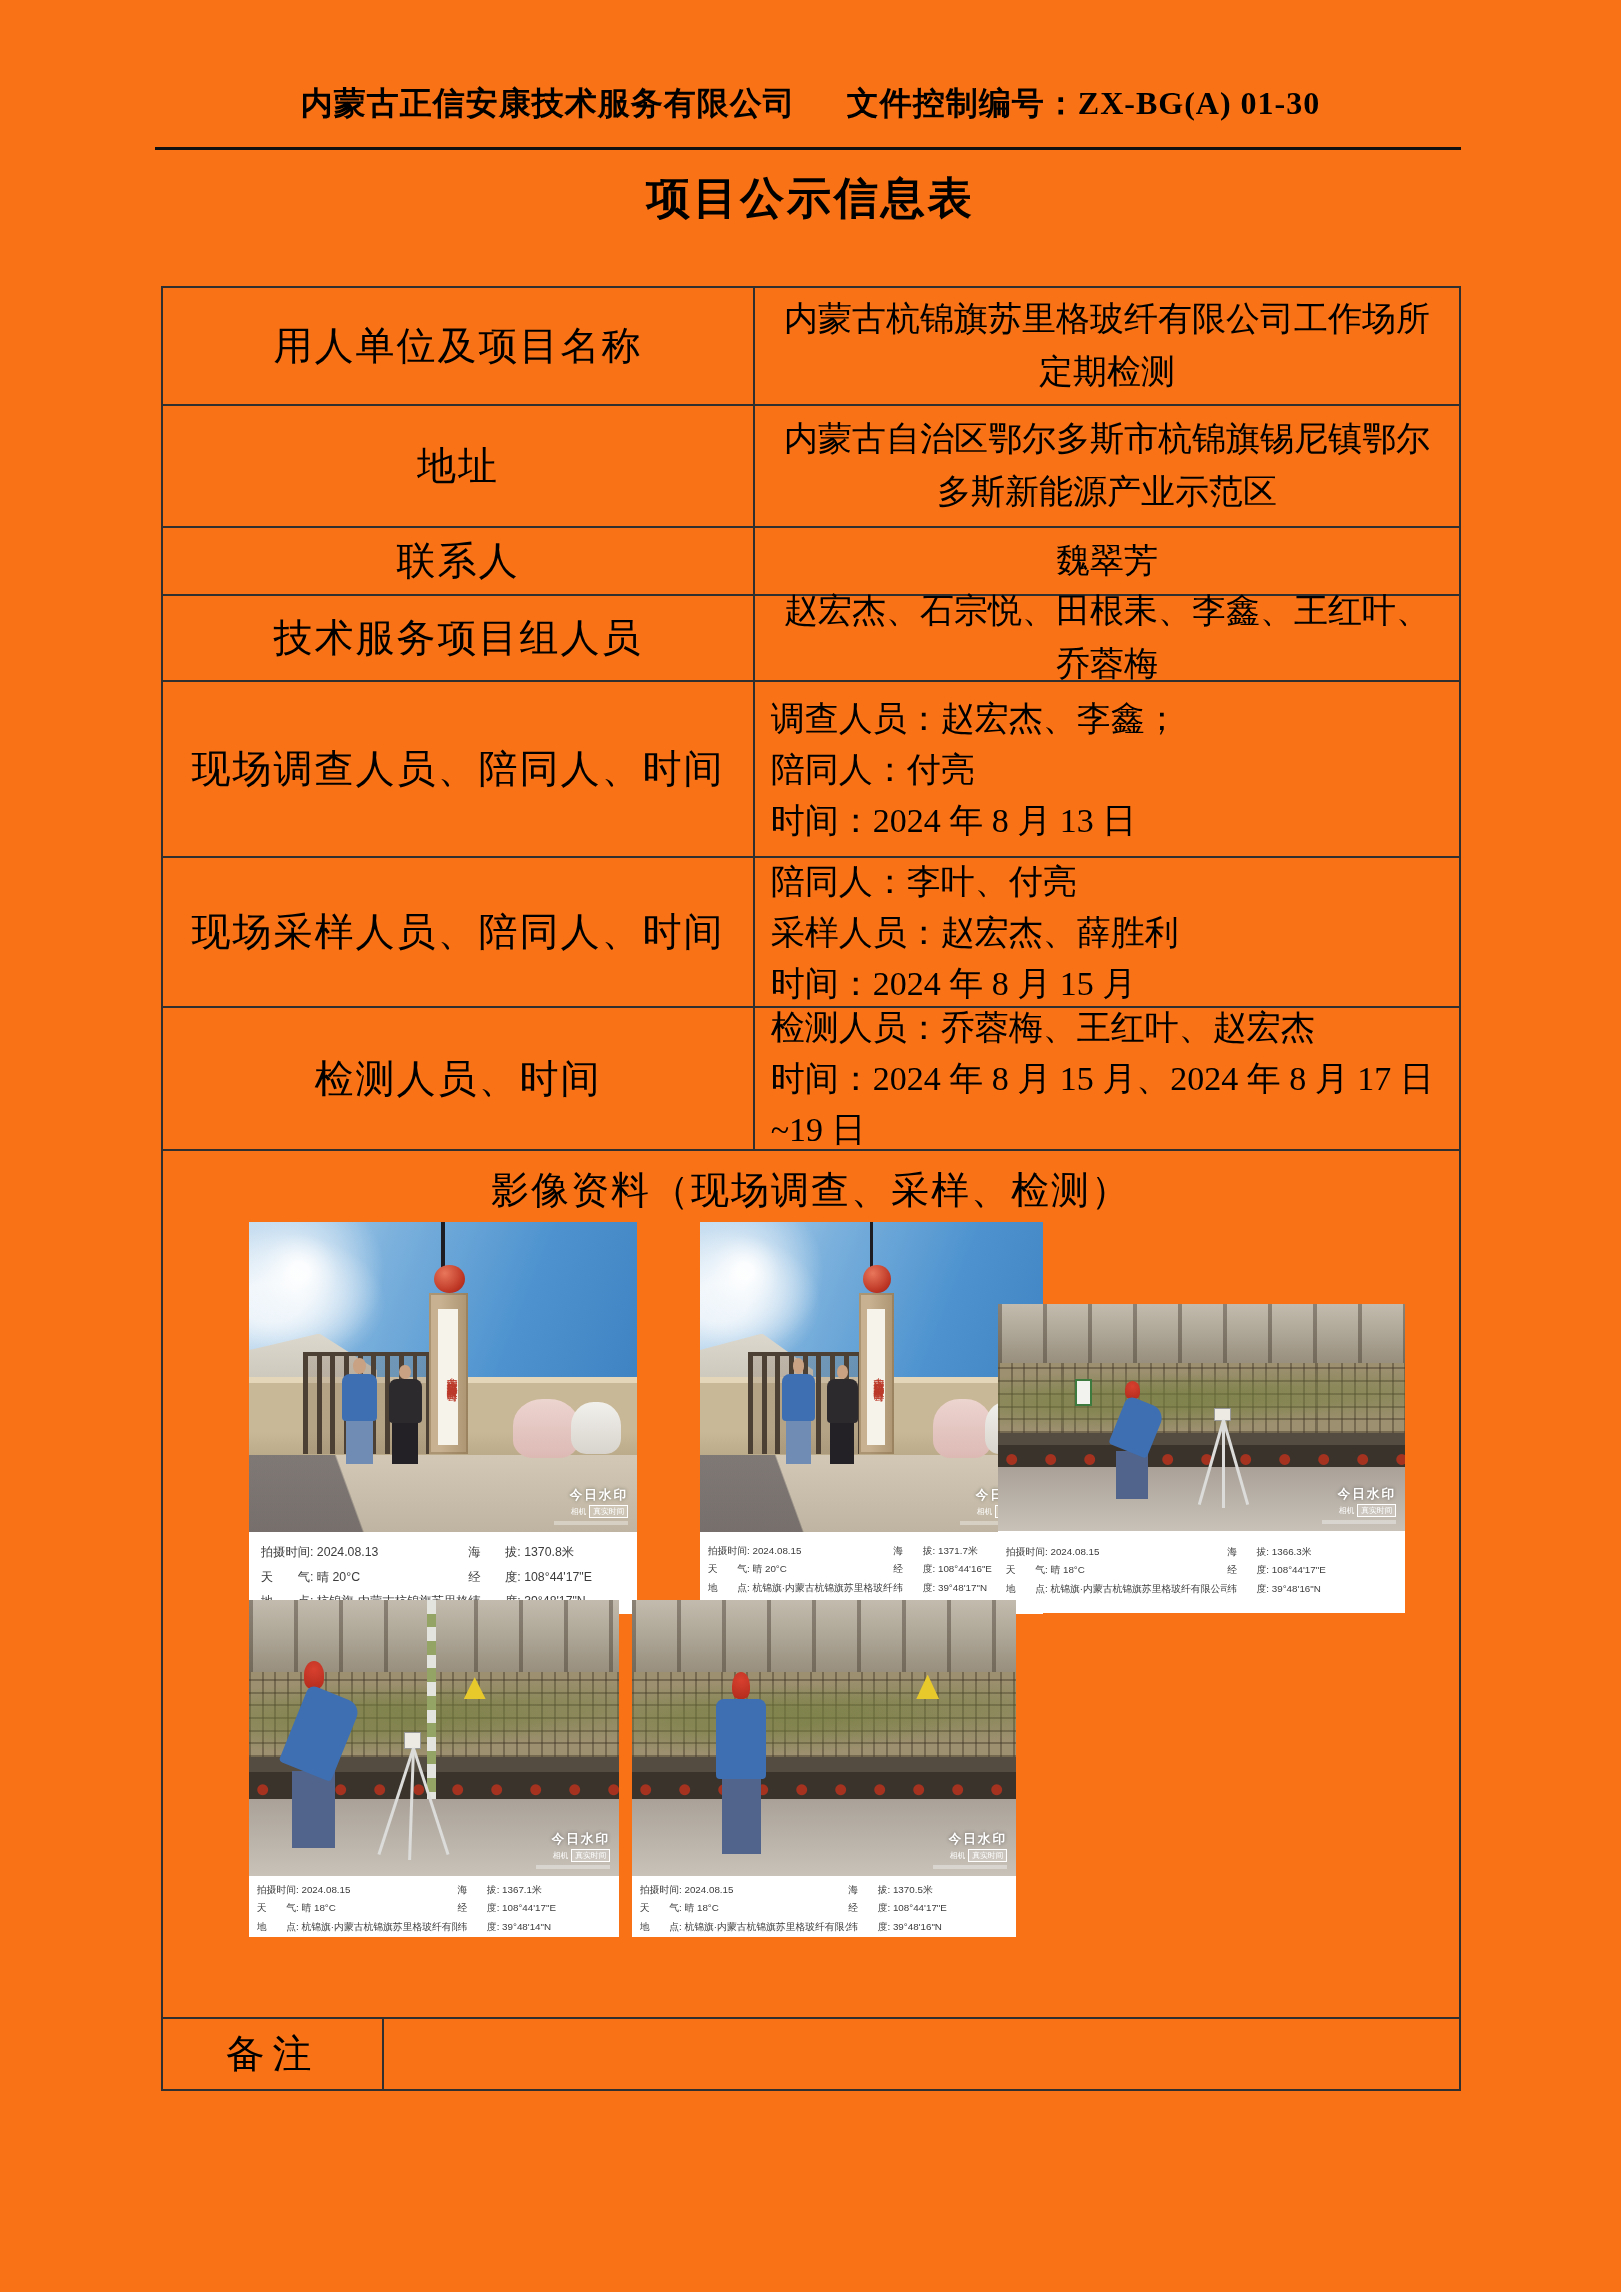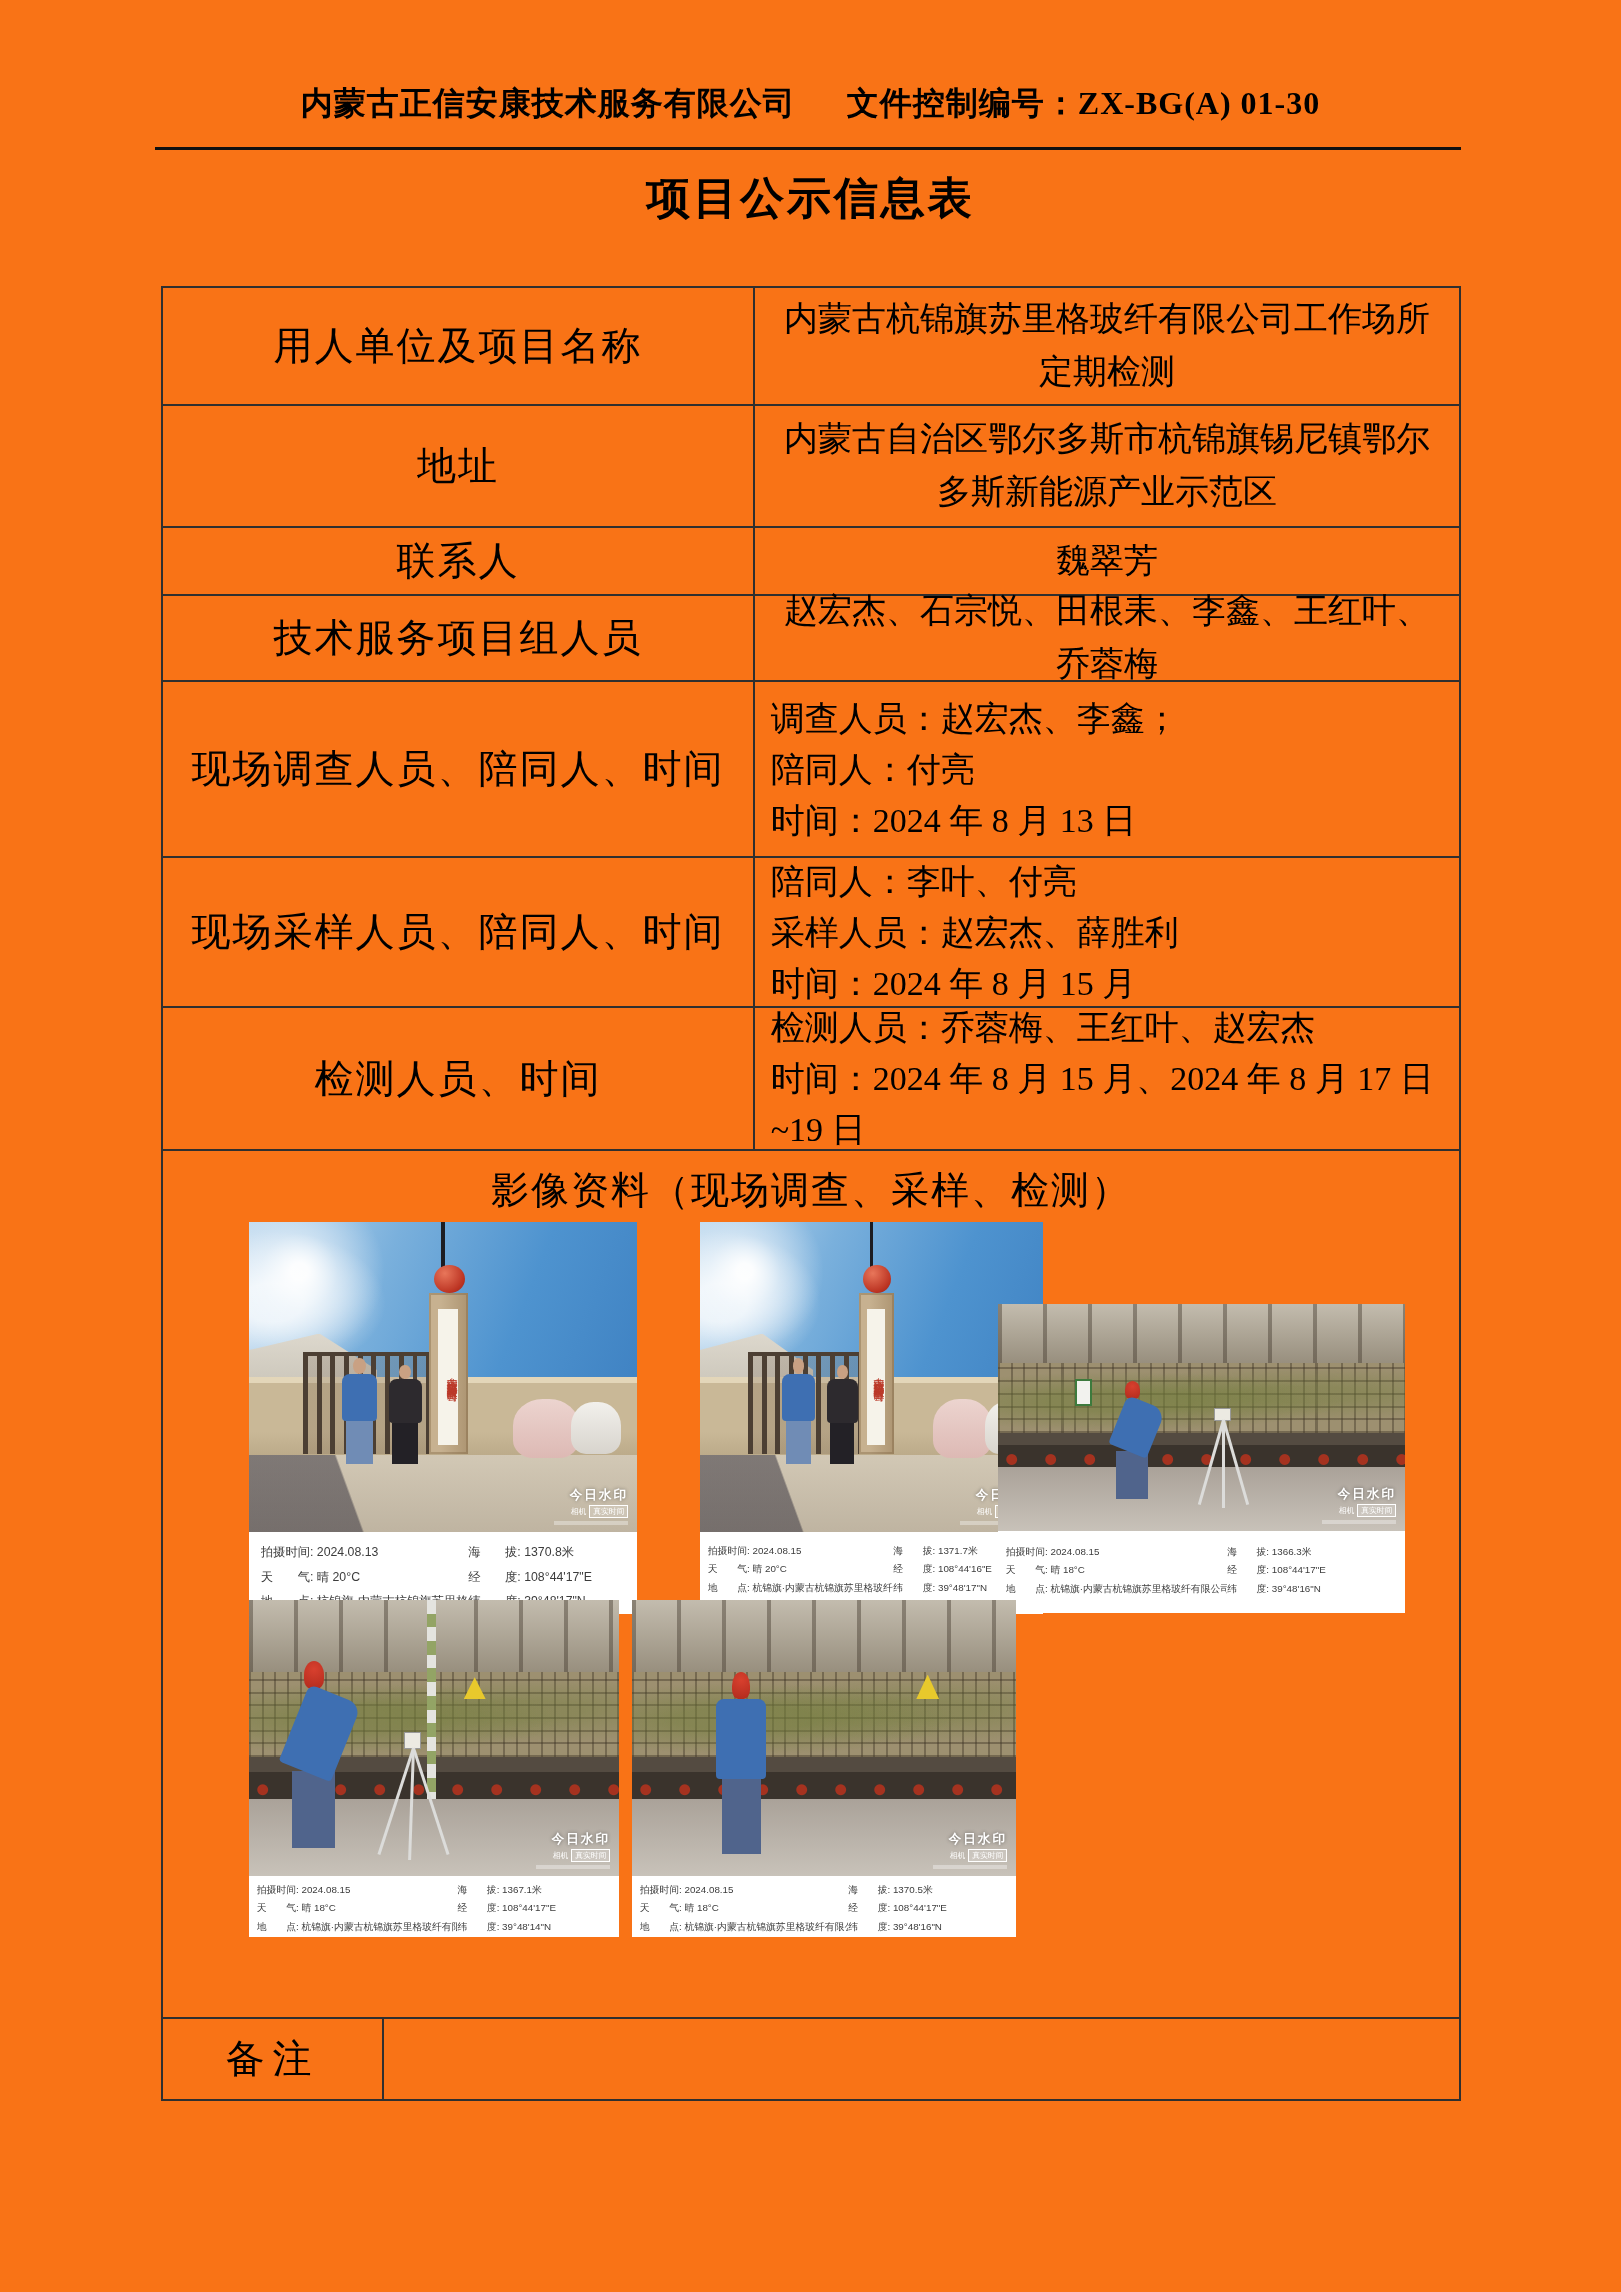--- a/index.html
+++ b/index.html
@@ -37,21 +37,21 @@
   .t-value {
     flex:1; display:flex; align-items:center; justify-content:center;
     font-size:34px; line-height:1.55; text-align:center; padding:5.9px 25.5px;
   }
   .t-value.v-lines {
     flex-direction:column; align-items:flex-start; justify-content:center;
     text-align:left; line-height:1.5; padding:9.8px 3.9px 9.8px 15.7px;
   }
   .h-r1{height:118px} .h-r2{height:122px} .h-r3{height:68px} .h-r4{height:86px}
   .h-r5{height:176px} .h-r6{height:150px} .h-r7{height:143px}
-  .h-media{height:868px} .h-remark{height:80px}
+  .h-media{height:868px} .h-remark{height:70px}
   
   .media-cell { position:relative; width:100%; }
   .media-title { width:100%; text-align:center; font-size:38px; letter-spacing:2px; padding-top:13.7px; }
   
   .remark-label { width:221px; flex:0 0 221px; border-right:2px solid #2f2f2f;
     display:flex; align-items:center; justify-content:center; font-size:39px; letter-spacing:7.8px; }
   .remark-value { flex:1; }
   
   .ph { position:absolute; background:#fff; }
   .ph .img { position:relative; width:100%; overflow:hidden; }

